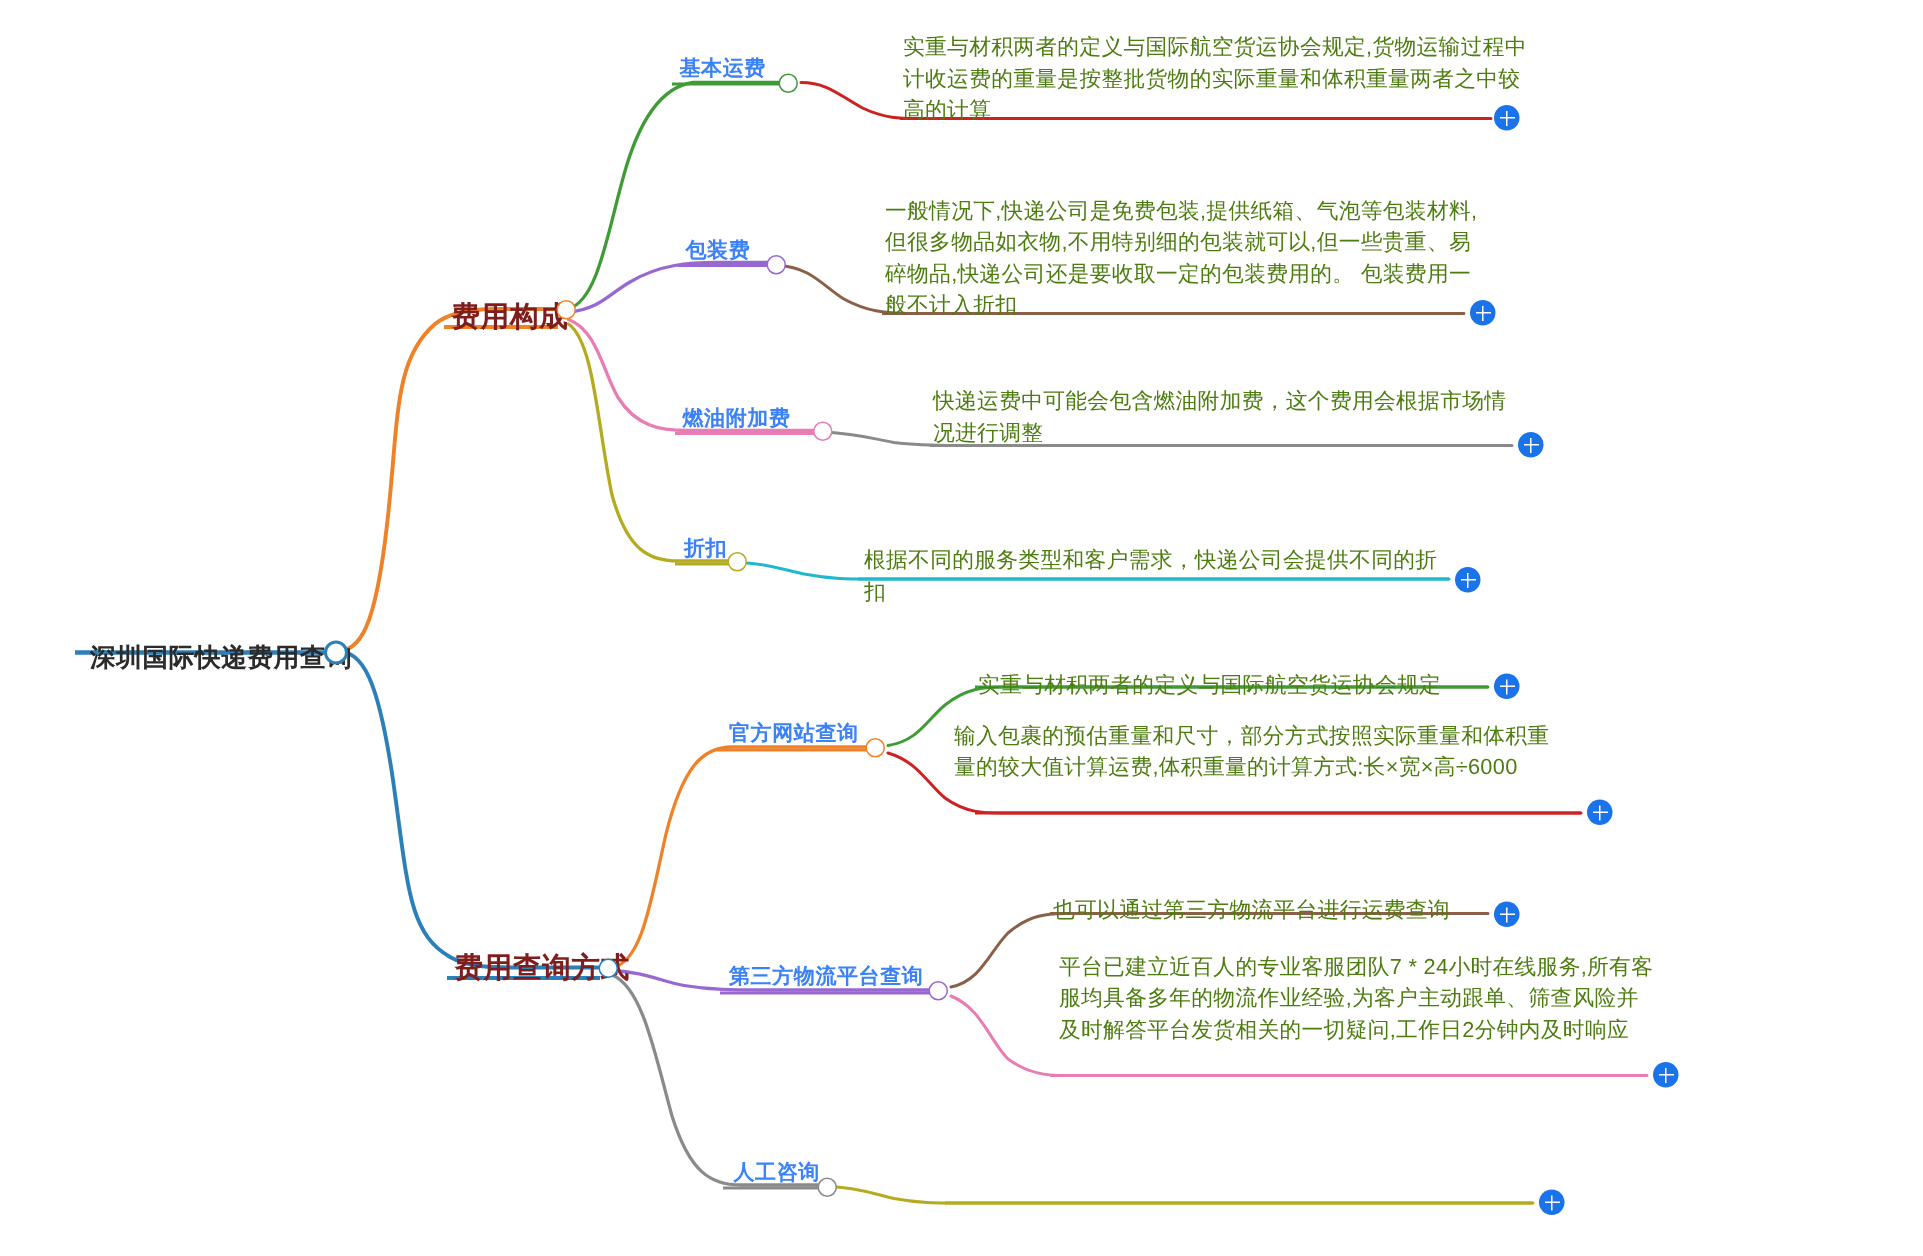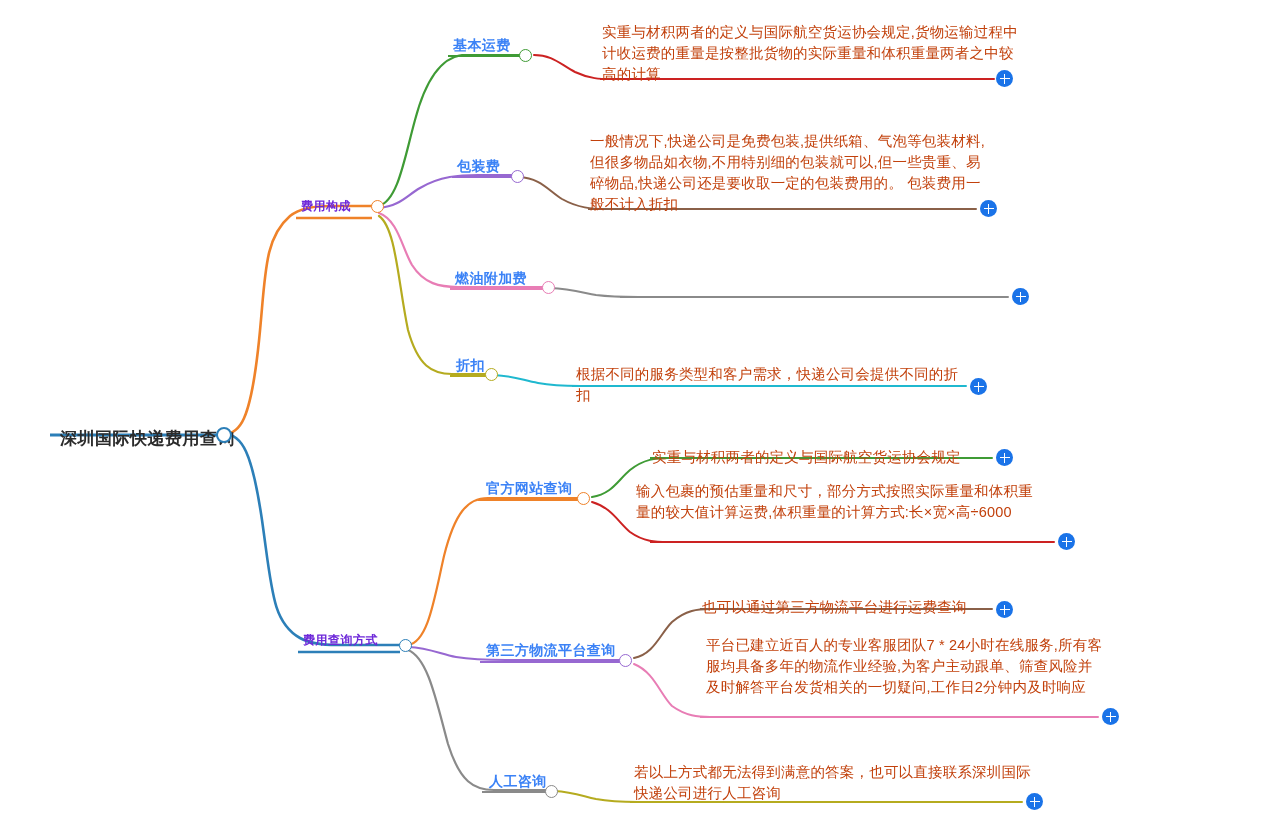--- a/index.html
+++ b/index.html
@@ -15,34 +15,34 @@
 
   
   .root-label{
     font-size:17px;font-weight:bold;color:#2b2b2b;
     letter-spacing:.5px;
     padding:0 4px 3px 4px;
   }
 
   
   .main-label{
-    font-size:12px;font-weight:bold;color:#6d28d9;
+    font-size:19px;font-weight:bold;color:#7f1d1d;
     letter-spacing:.5px;padding:0 3px 3px 3px;
   }
 
   
   .sub-label{
     font-size:14px;font-weight:bold;color:#3b82f6;
     letter-spacing:.4px;padding:0 3px 3px 3px;
   }
 
   
   .leaf-text{
     position:absolute;
-    font-size:14.5px;line-height:21px;color:#c2410c;
+    font-size:14.5px;line-height:21px;color:#4d7c0f;
     letter-spacing:.2px;
     font-family:"Liberation Sans","DejaVu Sans",sans-serif;
   }
 
   
   .plus{
     position:absolute;width:17px;height:17px;border-radius:50%;
     background:#1a73e8;
   }
   .plus::before,.plus::after{
@@ -135,20 +135,21 @@
   <div class="leaf-text" style="left:602px;top:22px;width:420px;">实重与材积两者的定义与国际航空货运协会规定,货物运输过程中计收运费的重量是按整批货物的实际重量和体积重量两者之中较高的计算</div>
   <div class="plus" style="left:996px;top:70px;"></div>
 
   <div class="node sub-label" style="left:454px;top:158px;">包装费</div>
   <div class="dot" style="left:511px;top:170px;border-color:#9768d1;"></div>
   <div class="leaf-text" style="left:590px;top:131px;width:395px;">一般情况下,快递公司是免费包装,提供纸箱、气泡等包装材料,但很多物品如衣物,不用特别细的包装就可以,但一些贵重、易碎物品,快递公司还是要收取一定的包装费用的。 包装费用一般不计入折扣</div>
   <div class="plus" style="left:980px;top:200px;"></div>
 
   <div class="node sub-label" style="left:452px;top:270px;">燃油附加费</div>
   <div class="dot" style="left:542px;top:281px;border-color:#e87db5;"></div>
+  <div class="leaf-text" style="left:622px;top:258px;width:390px;">快递运费中可能会包含燃油附加费，这个费用会根据市场情况进行调整</div>
   <div class="plus" style="left:1012px;top:288px;"></div>
 
   <div class="node sub-label" style="left:453px;top:357px;">折扣</div>
   <div class="dot" style="left:485px;top:368px;border-color:#b5ab1f;"></div>
   <div class="leaf-text" style="left:576px;top:364px;width:390px;">根据不同的服务类型和客户需求，快递公司会提供不同的折扣</div>
   <div class="plus" style="left:970px;top:378px;"></div>
 
   <div class="node main-label" style="left:300px;top:632px;">费用查询方式</div>
   <div class="dot" style="left:399px;top:639px;border-color:#2c7fb8;"></div>
 
@@ -161,16 +162,15 @@
 
   <div class="node sub-label" style="left:483px;top:642px;">第三方物流平台查询</div>
   <div class="dot" style="left:619px;top:654px;border-color:#9768d1;"></div>
   <div class="leaf-text" style="left:702px;top:597px;width:300px;">也可以通过第三方物流平台进行运费查询</div>
   <div class="plus" style="left:996px;top:601px;"></div>
   <div class="leaf-text" style="left:706px;top:635px;width:400px;">平台已建立近百人的专业客服团队7 * 24小时在线服务,所有客服均具备多年的物流作业经验,为客户主动跟单、筛查风险并及时解答平台发货相关的一切疑问,工作日2分钟内及时响应</div>
   <div class="plus" style="left:1102px;top:708px;"></div>
 
   <div class="node sub-label" style="left:486px;top:773px;">人工咨询</div>
   <div class="dot" style="left:545px;top:785px;border-color:#8a8a8a;"></div>
-  <div class="leaf-text" style="left:634px;top:762px;width:400px;">若以上方式都无法得到满意的答案，也可以直接联系深圳国际快递公司进行人工咨询</div>
   <div class="plus" style="left:1026px;top:793px;"></div>
 
 </div>
 
 </body></html>

